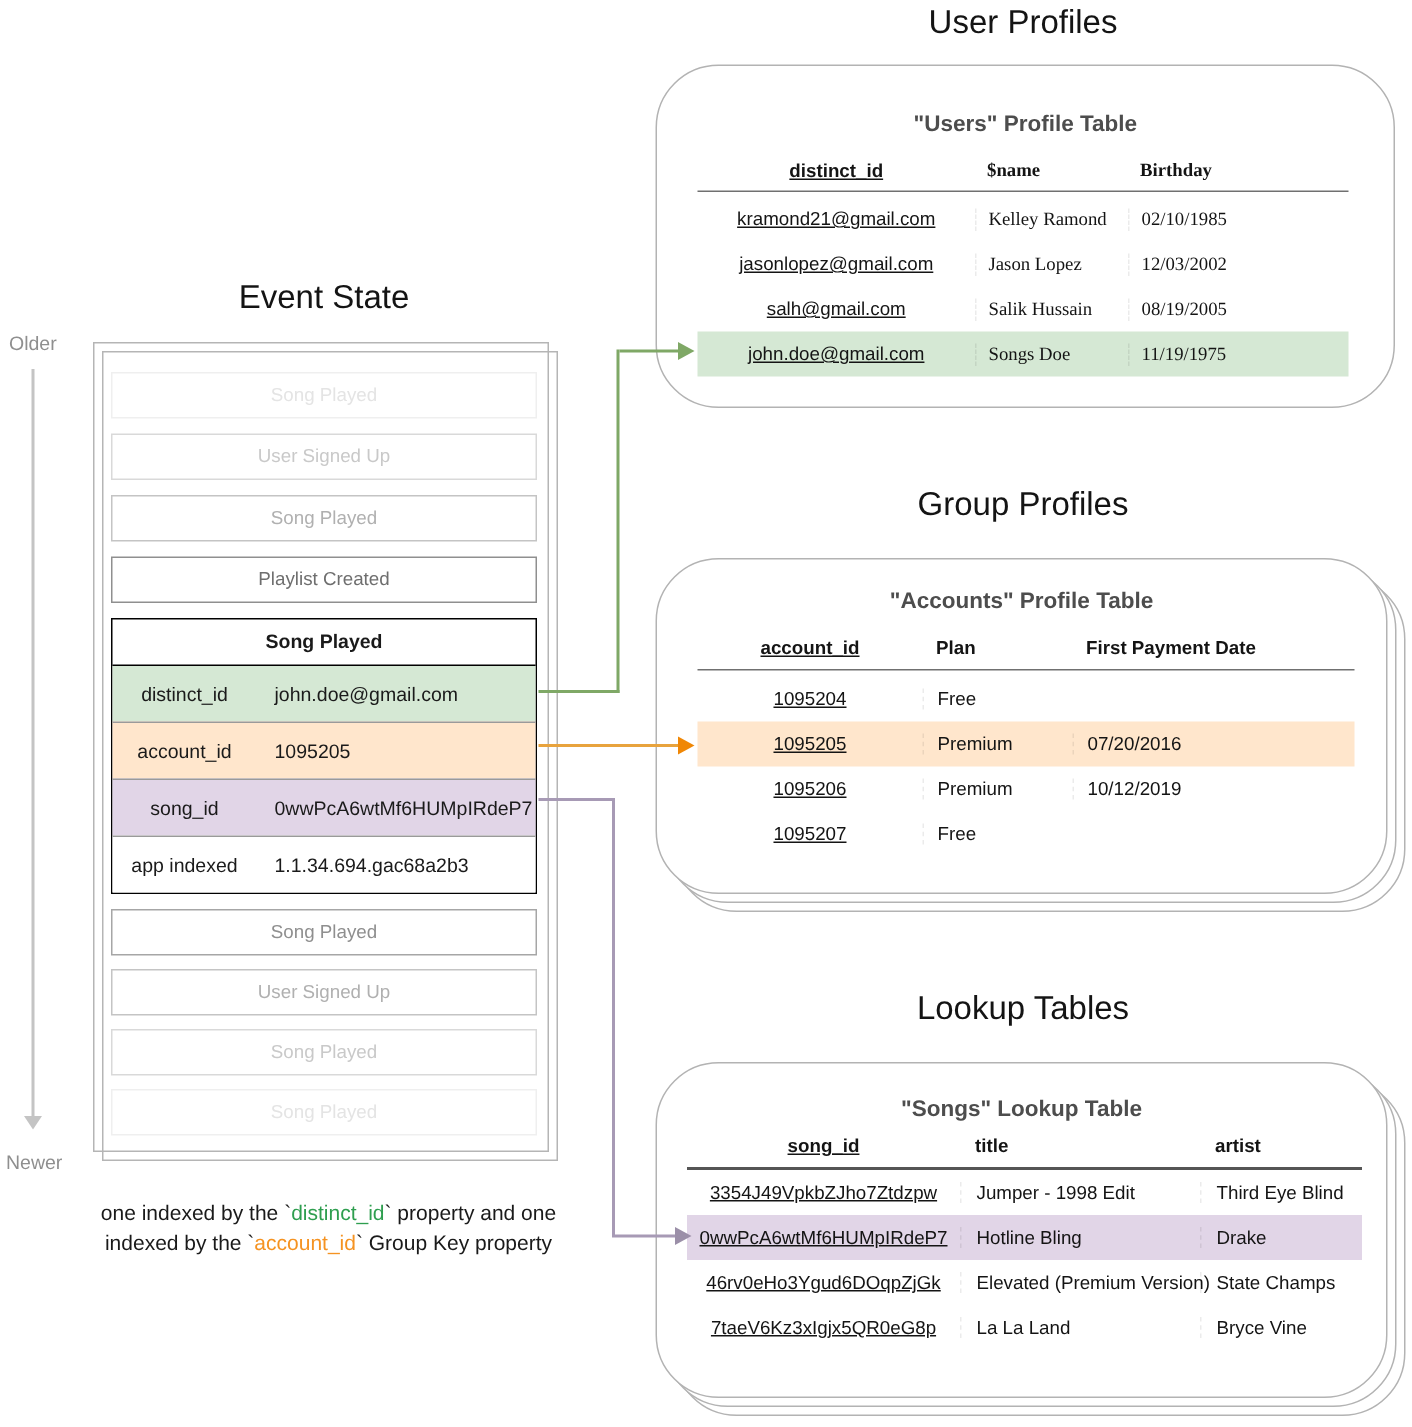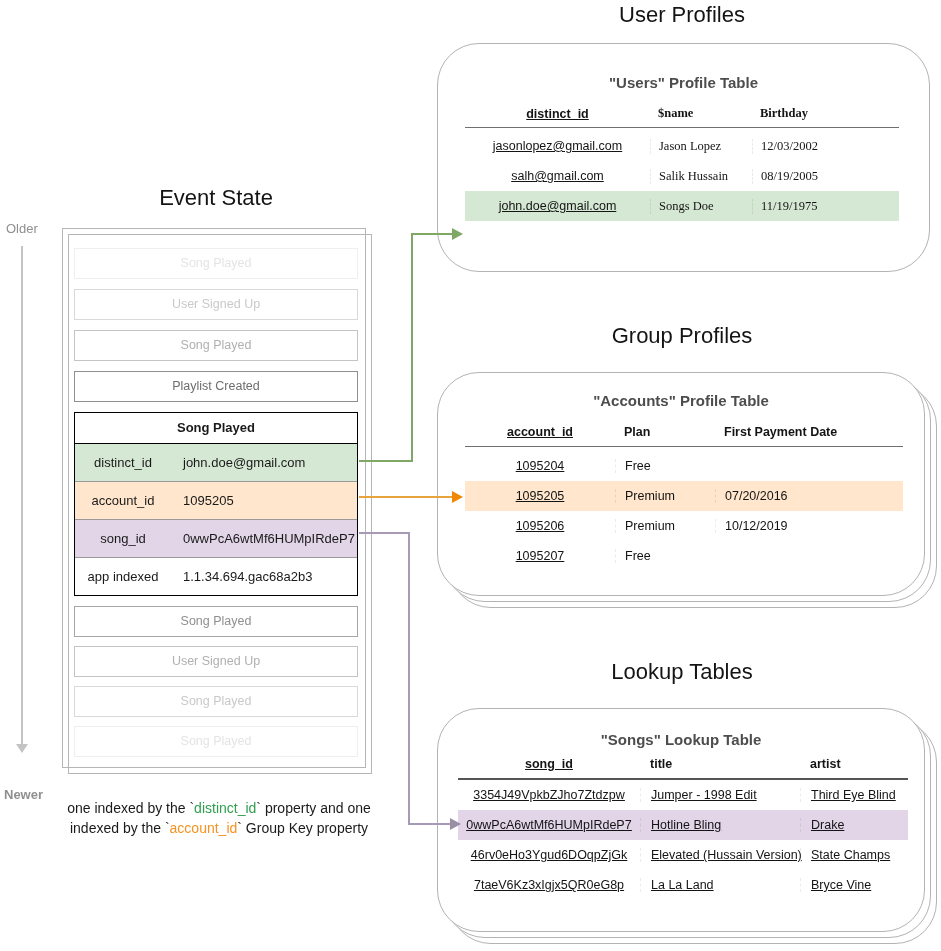--- a/index.html
+++ b/index.html
@@ -65,21 +65,21 @@
 <div class="canvas">
 
   <div class="big-title" style="left:66px;top:185px;">Event State</div>
   <div class="big-title" style="left:532px;top:2px;">User Profiles</div>
   <div class="big-title" style="left:532px;top:323px;">Group Profiles</div>
   <div class="big-title" style="left:532px;top:659px;">Lookup Tables</div>
 
   <div class="tl-label" style="left:6px;top:221px;">Older</div>
   <div class="tl-line"></div>
   <div class="tl-arrow"></div>
-  <div class="tl-label" style="left:4px;top:787px;font-weight:bold;">Newer</div>
+  <div class="tl-label" style="left:4px;top:767px;">Newer</div>
 
   <div class="es-back"></div>
   <div class="es-box">
     <div id="es-items-before">
         <div class="es-item fb0" style="top: 19px;">Song Played</div>
         <div class="es-item fb1" style="top: 60px;">User Signed Up</div>
         <div class="es-item fb2" style="top: 101px;">Song Played</div>
         <div class="es-item fb3" style="top: 142px;">Playlist Created</div>
       </div>
     <div class="es-table">
@@ -126,20 +126,25 @@
 
   <div class="card" style="left:437px;top:43px;width:493px;height:229px;"></div>
   <div class="card-title" style="left:437px;top:74px;width:493px;">"Users" Profile Table</div>
   <div class="ptable" style="left:465px;top:100px;width:434px;" id="users-table">
       <div class="phead grid-users" style="height: 27px; border-bottom: 1.5px solid rgb(112, 112, 112);">
         <div class="pcell c-center u">distinct_id</div>
         <div class="pcell pad8">$name</div>
         <div class="pcell pad8">Birthday</div>
       </div>
       <div style="margin-top: 3px;">
+        <div class="prow grid-users">
+          <div class="pcell c-center u">kramond21@gmail.com</div>
+          <div class="pcell pad8 div-l">Kelley Ramond</div>
+          <div class="pcell pad8 div-l">02/10/1985</div>
+        </div>
         <div class="prow grid-users">
           <div class="pcell c-center u">jasonlopez@gmail.com</div>
           <div class="pcell pad8 div-l">Jason Lopez</div>
           <div class="pcell pad8 div-l">12/03/2002</div>
         </div>
         <div class="prow grid-users">
           <div class="pcell c-center u">salh@gmail.com</div>
           <div class="pcell pad8 div-l">Salik Hussain</div>
           <div class="pcell pad8 div-l">08/19/2005</div>
         </div>
@@ -188,34 +193,34 @@
   <div class="card-back" style="left:449px;top:720px;width:488px;height:224px;"></div>
   <div class="card-back" style="left:443px;top:714px;width:488px;height:224px;"></div>
   <div class="card" style="left:437px;top:708px;width:488px;height:224px;"></div>
   <div class="card-title" style="left:437px;top:731px;width:488px;">"Songs" Lookup Table</div>
   <div class="ptable" style="left:458px;top:750px;width:450px;" id="songs-table">
       <div class="phead grid-songs" style="height: 28px; border-bottom: 2px solid rgb(85, 85, 85);">
         <div class="pcell c-center u">song_id</div>
         <div class="pcell pad10">title</div>
         <div class="pcell pad10">artist</div>
       </div>
-      <div style="margin-top: 0px; text-decoration: underline;">
+      <div style="margin-top: 0px;">
         <div class="prow grid-songs">
           <div class="pcell c-center u">3354J49VpkbZJho7Ztdzpw</div>
           <div class="pcell pad10 div-l">Jumper - 1998 Edit</div>
           <div class="pcell pad10 div-l">Third Eye Blind</div>
         </div>
         <div class="prow grid-songs" style="background: rgb(225, 213, 231);">
           <div class="pcell c-center u">0wwPcA6wtMf6HUMpIRdeP7</div>
           <div class="pcell pad10 div-l">Hotline Bling</div>
           <div class="pcell pad10 div-l">Drake</div>
         </div>
         <div class="prow grid-songs">
           <div class="pcell c-center u">46rv0eHo3Ygud6DOqpZjGk</div>
-          <div class="pcell pad10 div-l">Elevated (Hussain Version)</div>
+          <div class="pcell pad10 div-l">Elevated (Premium Version)</div>
           <div class="pcell pad10 div-l">State Champs</div>
         </div>
         <div class="prow grid-songs">
           <div class="pcell c-center u">7taeV6Kz3xIgjx5QR0eG8p</div>
           <div class="pcell pad10 div-l">La La Land</div>
           <div class="pcell pad10 div-l">Bryce Vine</div>
         </div>
       </div>
     </div>
 

